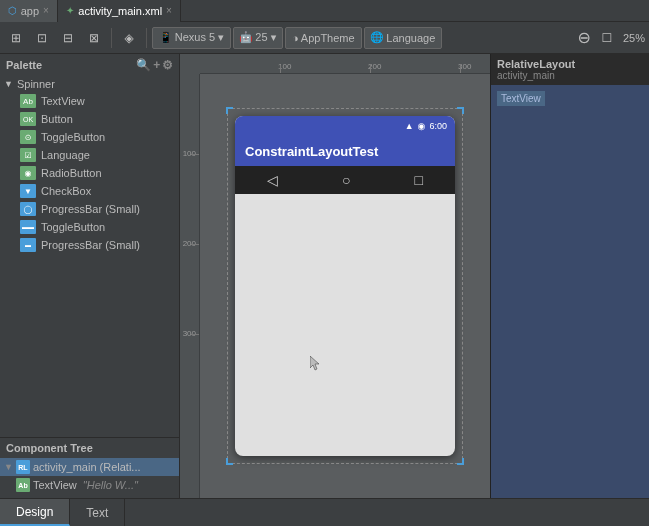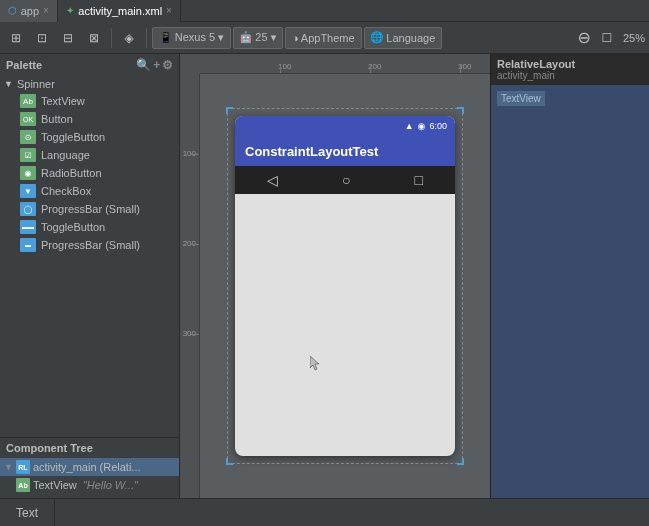--- a/index.html
+++ b/index.html
@@ -594,16 +594,19 @@
       <div class="right-panel-subtitle">activity_main</div>
     </div>
     <div class="right-panel-content">
       <div class="right-textview">TextView</div>
     </div>
   </div>
 
 </div>
 
 <div class="bottom-tabs">
+  <div class="bottom-tab active">
+    <span>Design</span>
+  </div>
   <div class="bottom-tab">
     <span>Text</span>
   </div>
 </div>
 
 </body></html>

